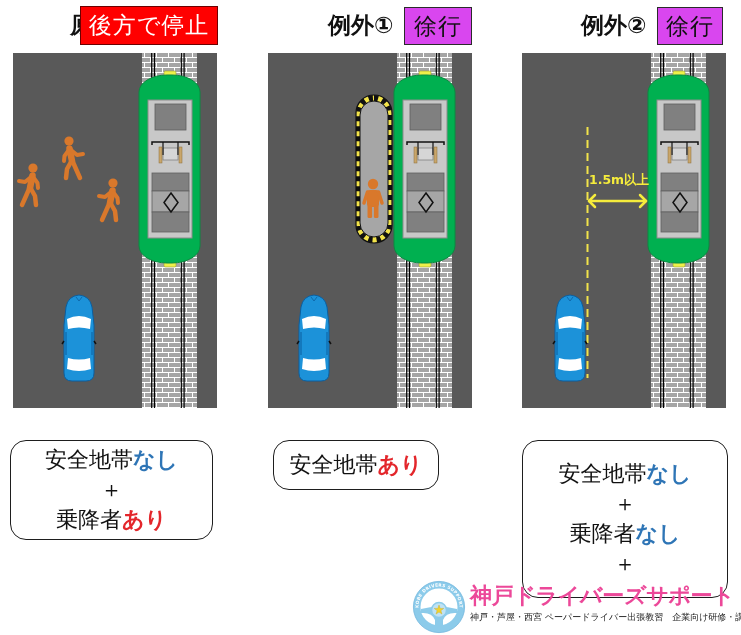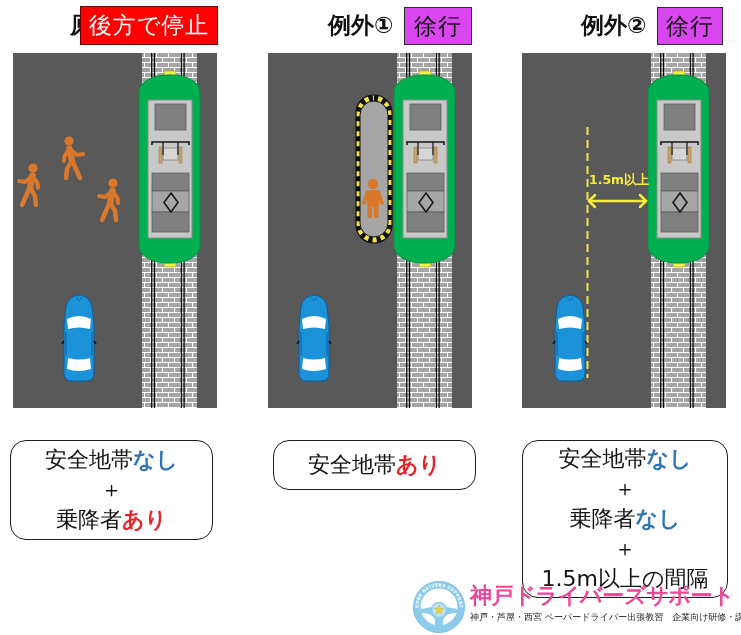--- a/index.html
+++ b/index.html
@@ -145,21 +145,21 @@
       <rect x="88" y="42" width="36" height="148" rx="18" fill="none" stroke="#111" stroke-width="12" stroke-dasharray="5 5"></rect>
     </g>
     <rect x="88" y="42" width="36" height="148" rx="18" fill="none" stroke="#111" stroke-width="1.2"></rect>
     <rect x="92" y="48" width="28" height="136" rx="14" fill="#a6a6a6" stroke="#111" stroke-width="1"></rect>
   </g>
   <use href="#stander" x="93" y="126"></use>
   <use href="#tram" x="126" y="22"></use>
   <use href="#car" x="29" y="242"></use>
 </svg>
 
-<div class="cond-box" style="left:273px;width:203px;height:50px">
+<div class="cond-box" style="left:273px;width:166px;height:50px">
   <div class="cond-line">
     <span class="seg" data-tone="plain">安全地帯</span><span class="seg" data-tone="positive">あり</span>
   </div>
 </div>
 
 <div class="panel-title" style="left:533px">例外②</div>
 <div class="badge" style="left:657px;top:7px;width:66px;height:38px" data-variant="slow">徐行</div>
 
 <svg class="scene" style="left:522px" viewBox="0 0 204 355">
   <rect width="204" height="355" fill="#595959"></rect>
@@ -181,23 +181,20 @@
   </div>
   <div class="cond-line">
     <span class="seg" data-tone="plain">＋</span>
   </div>
   <div class="cond-line">
     <span class="seg" data-tone="plain">乗降者</span><span class="seg" data-tone="negative">なし</span>
   </div>
   <div class="cond-line">
     <span class="seg" data-tone="plain">＋</span>
   </div>
-  <div class="cond-line">
-    <span class="seg" data-tone="plain">1.5m以上の間隔</span>
-  </div>
 </div>
 
 <svg class="logo-icon" width="54" height="54" viewBox="0 0 54 54">
   <defs>
       <path id="ringArc" d="M6.5,27 A20.5,20.5 0 0 1 47.5,27"></path>
     </defs>
   <circle cx="27" cy="27" r="22" fill="#ffffff" stroke="#8ccbea" stroke-width="7"></circle>
   <circle cx="27" cy="27" r="25.6" fill="none" stroke="#6fb5dd" stroke-width="0.8"></circle>
   <path d="M9,29 Q27,24 45,29 L45,33 Q34,32 31,40 L31,48 L23,48 L23,40 Q20,32 9,33 Z" fill="#8ccbea"></path>
   <circle cx="27" cy="30" r="7.5" fill="#bfe2f4" stroke="#8ccbea" stroke-width="1.5"></circle>

